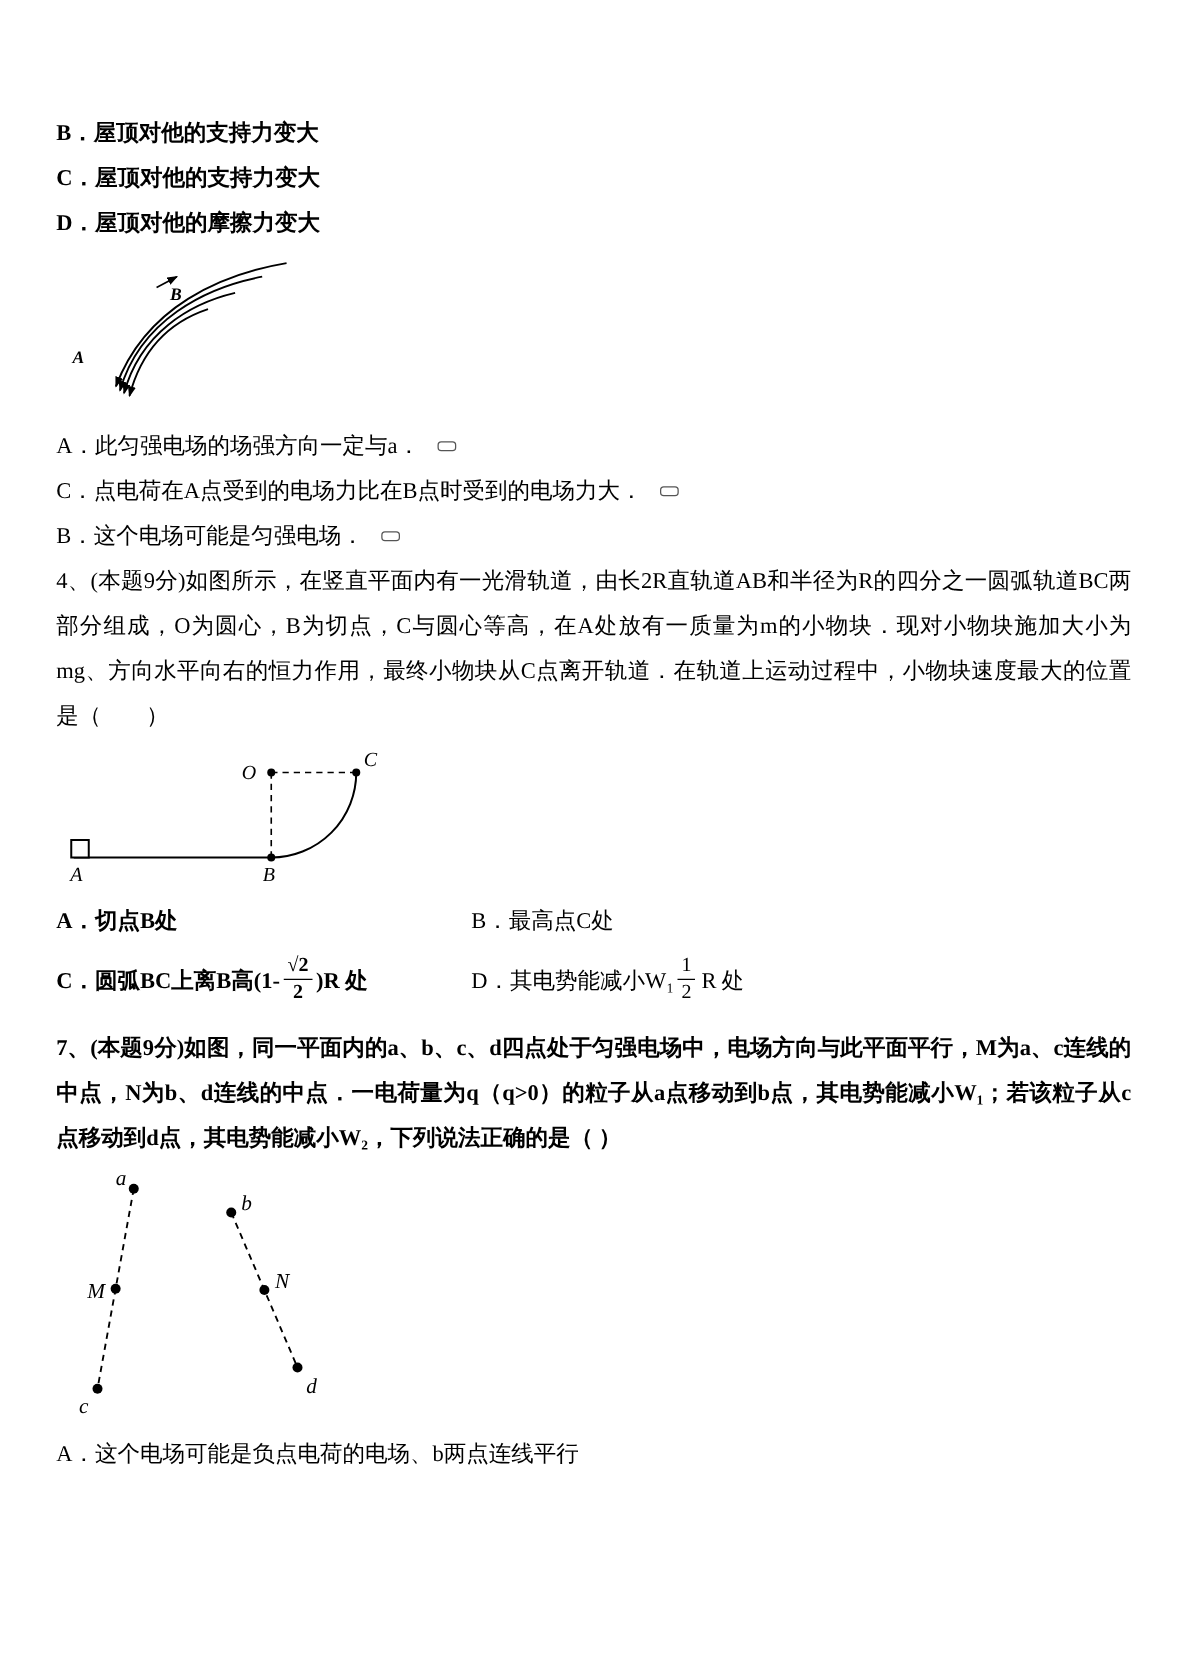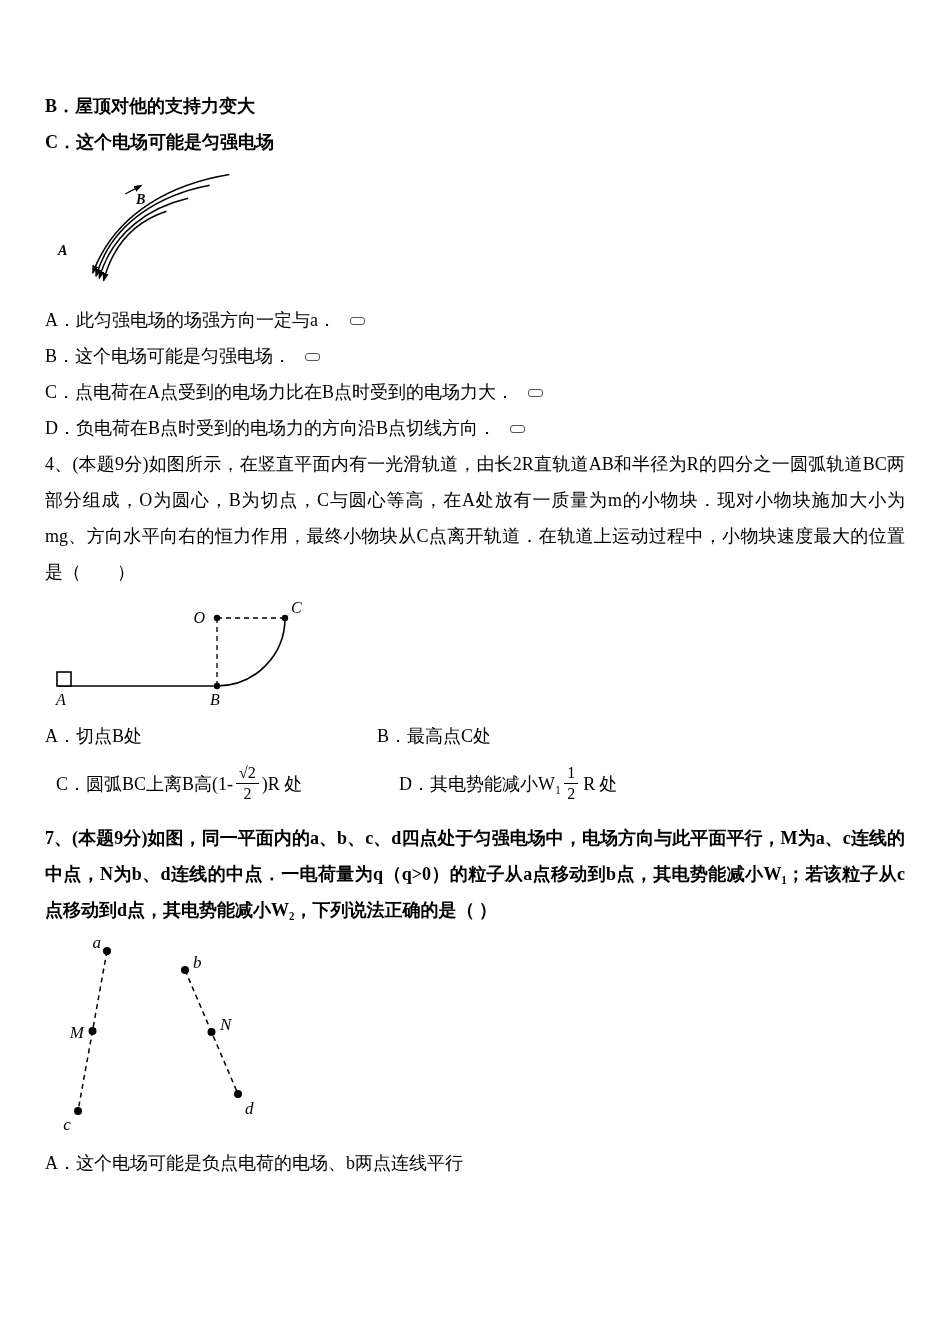--- a/index.html
+++ b/index.html
@@ -34,23 +34,23 @@
   .fig { display: block; }
   .fig5 { margin: 8px 0 4px 4px; }
   .fig6 { margin: 8px 0 8px 0; }
   .fig7 { margin: 10px 0 2px 12px; }
   .fig text {
     font-family: "Liberation Serif", "DejaVu Serif", serif;
     font-style: italic;
     fill: #000;
   }
   .opt-row { display: flex; }
-  .opt-row .col1 { width: 332px; }
+  .opt-row .col1 { width: 332px; font-weight: bold; }
   .formula-row { margin: 4px 0 8px 0; }
-  .formula-row .opt { line-height: 52px; margin-left: 11px; }
+  .formula-row .opt { line-height: 52px; }
   .frac {
     display: inline-block;
     vertical-align: middle;
     text-align: center;
     line-height: 1.05;
     font-size: 16px;
     margin: 0 3px;
     position: relative;
     top: -2px;
   }
@@ -59,21 +59,22 @@
   .rm { margin: 0 4px 0 2px; }
   .q7-stem { margin-top: 10px; font-weight: bold; }
 </style>
 </head>
 <body>
 
 <div class="page">
 
   <div>
     <p class="opt bold">B．屋顶对他的支持力变大</p>
-    <p class="opt bold">C．这个电场可能是匀强电场</p>
+    <p class="opt bold">C．屋顶对他的支持力变大</p>
+    <p class="opt bold">D．屋顶对他的摩擦力变大</p>
   </div>
 
 
   <svg class="fig fig5" width="185" height="130" viewBox="0 0 170 120" xmlns="http://www.w3.org/2000/svg">
     <defs>
       <marker id="arw" markerWidth="10" markerHeight="8" refX="7" refY="3" orient="auto" markerUnits="userSpaceOnUse">
         <path d="M0,0 L8,3 L0,6 Z" fill="#000"></path>
       </marker>
     </defs>
     <g fill="none" stroke="#000" stroke-width="1.4">
@@ -82,23 +83,22 @@
       <path d="M 128 28 C 94 36, 58 58, 46 102" marker-end="url(#arw)"></path>
       <path d="M 108 40 C 84 48, 60 66, 50 104" marker-end="url(#arw)"></path>
       <path d="M 70 24 L 85 16" stroke-width="1.2" marker-end="url(#arw)"></path>
     </g>
     <text x="8" y="80" font-size="13" font-weight="bold">A</text>
     <text x="80" y="33" font-size="13" font-weight="bold">B</text>
   </svg>
 
   <div>
     <p class="opt"><span>A．此匀强电场的场强方向一定与a．</span><span class="box-glyph"></span></p>
+    <p class="opt"><span>C．点电荷在A点受到的电场力比在B点时受到的电场力大．</span><span class="box-glyph"></span></p>
     <p class="opt"><span>B．这个电场可能是匀强电场．</span><span class="box-glyph"></span></p>
-    <p class="opt"><span>C．点电荷在A点受到的电场力比在B点时受到的电场力大．</span><span class="box-glyph"></span></p>
-    <p class="opt"><span>D．负电荷在B点时受到的电场力的方向沿B点切线方向．</span><span class="box-glyph"></span></p>
   </div>
 
   <p class="stem">4、(本题9分)如图所示，在竖直平面内有一光滑轨道，由长2R直轨道AB和半径为R的四分之一圆弧轨道BC两部分组成，O为圆心，B为切点，C与圆心等高，在A处放有一质量为m的小物块．现对小物块施加大小为mg、方向水平向右的恒力作用，最终小物块从C点离开轨道．在轨道上运动过程中，小物块速度最大的位置是（　　）</p>
 
   <svg class="fig fig6" width="300" height="112" viewBox="0 0 300 112" xmlns="http://www.w3.org/2000/svg">
     <g fill="none" stroke="#000" stroke-width="1.6">
       <path d="M 14 88 L 172 88"></path>
       <path d="M 172 88 A 68 68 0 0 0 240 20"></path>
       <path d="M 172 20 L 240 20" stroke-dasharray="5 4" stroke-width="1.3"></path>
       <path d="M 172 20 L 172 88" stroke-dasharray="5 4" stroke-width="1.3"></path>

